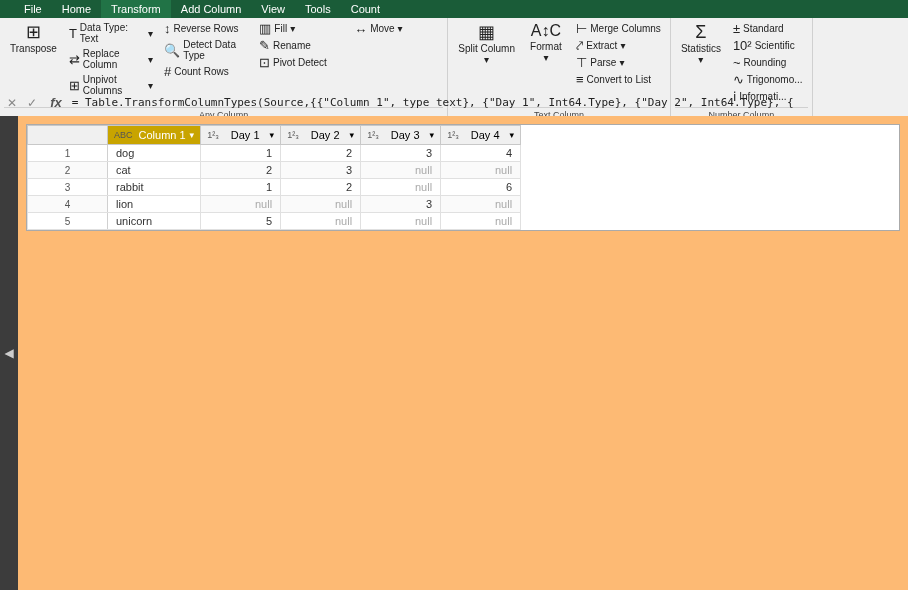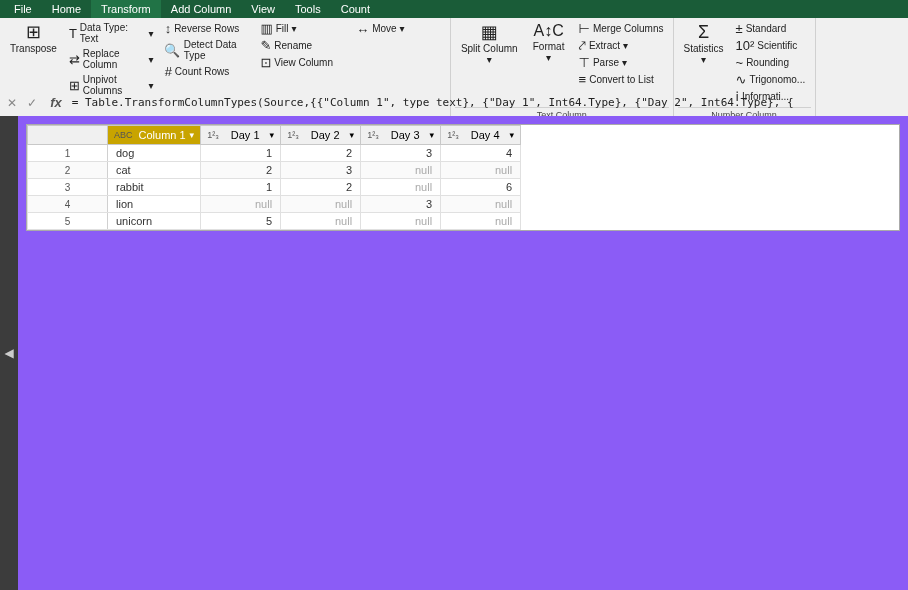--- a/index.html
+++ b/index.html
@@ -9,21 +9,21 @@
     .ribbon {
       background: #217346;
       width: 100%;
       height: 90px;
       display: flex;
       flex-direction: column;
     }
     .ribbon-tabs {
       display: flex;
       align-items: flex-end;
-      padding: 0 4px;
+      padding: 0 14px;
       height: 22px;
       background: #1a5c38;
     }
     .ribbon-tab {
       color: #fff;
       padding: 3px 10px;
       font-size: 11px;
       cursor: pointer;
       background: transparent;
     }
@@ -144,21 +144,21 @@
       background: #3c3c3c;
       display: flex;
       align-items: center;
       justify-content: center;
       cursor: pointer;
       color: #ccc;
       font-size: 12px;
     }
     .content-panel {
       flex: 1;
-      background: #8b5cf6;
+      background: #fdba74;
       display: flex;
       flex-direction: column;
       padding: 8px;
     }
 
     
     .data-table-wrapper {
       background: #fff;
       border: 1px solid #aaa;
       display: inline-block;
@@ -288,31 +288,32 @@
             <span class="ribbon-btn-icon">▥</span>
             <span>Fill</span>
             <span>▾</span>
           </div>
           <div class="ribbon-btn ribbon-btn-small">
             <span class="ribbon-btn-icon">✎</span>
             <span>Rename</span>
           </div>
           <div class="ribbon-btn ribbon-btn-small">
             <span class="ribbon-btn-icon">⊡</span>
-            <span>View Column</span>
+            <span>Pivot Detect</span>
           </div>
         </div>
         <div class="ribbon-small-stack">
           <div class="ribbon-btn ribbon-btn-small">
             <span class="ribbon-btn-icon">↔</span>
             <span>Move</span>
             <span>▾</span>
           </div>
         </div>
       </div>
+      <div class="ribbon-group-label">Any Column</div>
     </div>
 
     <div class="ribbon-group">
       <div class="ribbon-group-items">
 
         <div class="ribbon-btn" style="min-width:48px;">
           <div class="ribbon-btn-icon">▦</div>
           <div style="text-align:left;">Split Column</div>
           <div>▾</div>
         </div>

